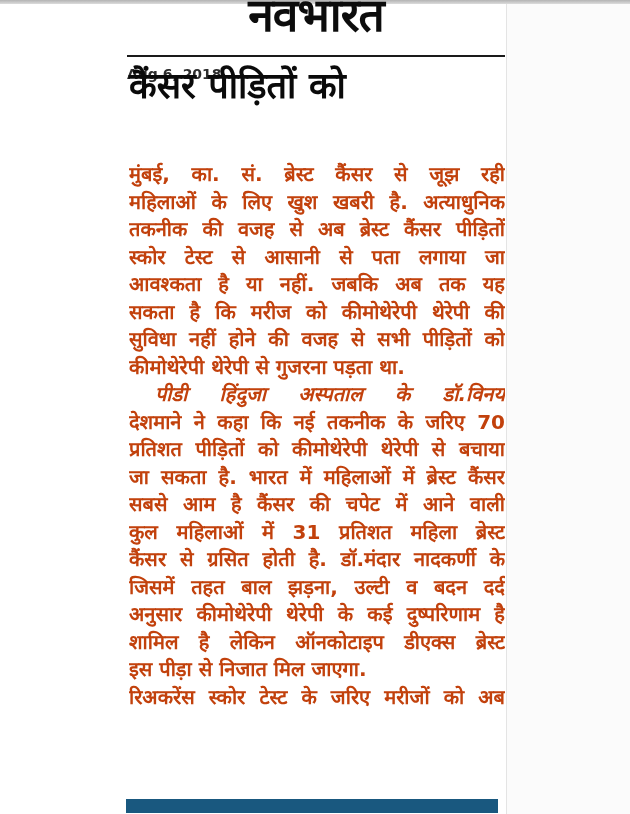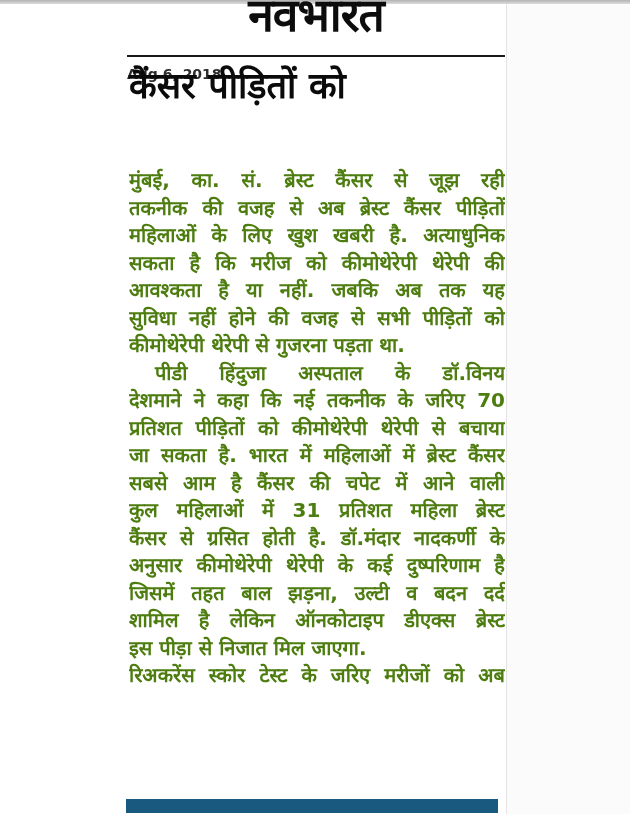--- a/index.html
+++ b/index.html
@@ -68,38 +68,39 @@
     top: 63px;
     width: 378px;
     font-size: 36px;
     line-height: 45px;
     font-weight: bold;
     color: #0a0a0a;
   }
   .article-body {
     position: absolute;
     left: 129px;
-    top: 167px;
+    top: 161px;
     width: 376px;
-    color: #4d7c0f;
+    color: #c2410c;
   }
   .line {
     font-size: 20px;
     line-height: 27.5px;
     height: 27.5px;
     overflow: hidden;
     font-weight: 600;
     text-align: justify;
     text-align-last: justify;
   }
   .line.lastline {
     text-align-last: left;
   }
   .line.indent {
     text-indent: 26px;
+    font-style: italic;
   }
   .accent-bar {
     position: absolute;
     left: 126px;
     top: 799px;
     width: 372px;
     height: 14px;
     background: #19587f;
   }
 </style>
@@ -116,36 +117,37 @@
   <div class="clip-date">Aug 6, 2018</div>
 
   <div class="masthead-rule"></div>
 
   <div class="headline">
     <div>कैंसर पीड़ितों को</div>
   </div>
 
   <div class="article-body">
     <div class="line">मुंबई, का. सं. ब्रेस्ट कैंसर से जूझ रही</div>
+    <div class="line">महिलाओं के लिए खुश खबरी है. अत्याधुनिक</div>
     <div class="line">तकनीक की वजह से अब ब्रेस्ट कैंसर पीड़ितों</div>
-    <div class="line">महिलाओं के लिए खुश खबरी है. अत्याधुनिक</div>
+    <div class="line">स्कोर टेस्ट से आसानी से पता लगाया जा</div>
+    <div class="line">आवश्कता है या नहीं. जबकि अब तक यह</div>
     <div class="line">सकता है कि मरीज को कीमोथेरेपी थेरेपी की</div>
-    <div class="line">आवश्कता है या नहीं. जबकि अब तक यह</div>
     <div class="line">सुविधा नहीं होने की वजह से सभी पीड़ितों को</div>
     <div class="line lastline">कीमोथेरेपी थेरेपी से गुजरना पड़ता था.</div>
 
     <div class="line indent">पीडी हिंदुजा अस्पताल के डॉ.विनय</div>
     <div class="line">देशमाने ने कहा कि नई तकनीक के जरिए 70</div>
     <div class="line">प्रतिशत पीड़ितों को कीमोथेरेपी थेरेपी से बचाया</div>
     <div class="line">जा सकता है. भारत में महिलाओं में ब्रेस्ट कैंसर</div>
     <div class="line">सबसे आम है कैंसर की चपेट में आने वाली</div>
     <div class="line">कुल महिलाओं में 31 प्रतिशत महिला ब्रेस्ट</div>
     <div class="line">कैंसर से ग्रसित होती है. डॉ.मंदार नादकर्णी के</div>
+    <div class="line">जिसमें तहत बाल झड़ना, उल्टी व बदन दर्द</div>
     <div class="line">अनुसार कीमोथेरेपी थेरेपी के कई दुष्परिणाम है</div>
-    <div class="line">जिसमें तहत बाल झड़ना, उल्टी व बदन दर्द</div>
     <div class="line">शामिल है लेकिन ऑनकोटाइप डीएक्स ब्रेस्ट</div>
     <div class="line lastline">इस पीड़ा से निजात मिल जाएगा.</div>
     <div class="line">रिअकरेंस स्कोर टेस्ट के जरिए मरीजों को अब</div>
   </div>
 
   <div class="accent-bar"></div>
 
 </div>
 
 </body></html>

